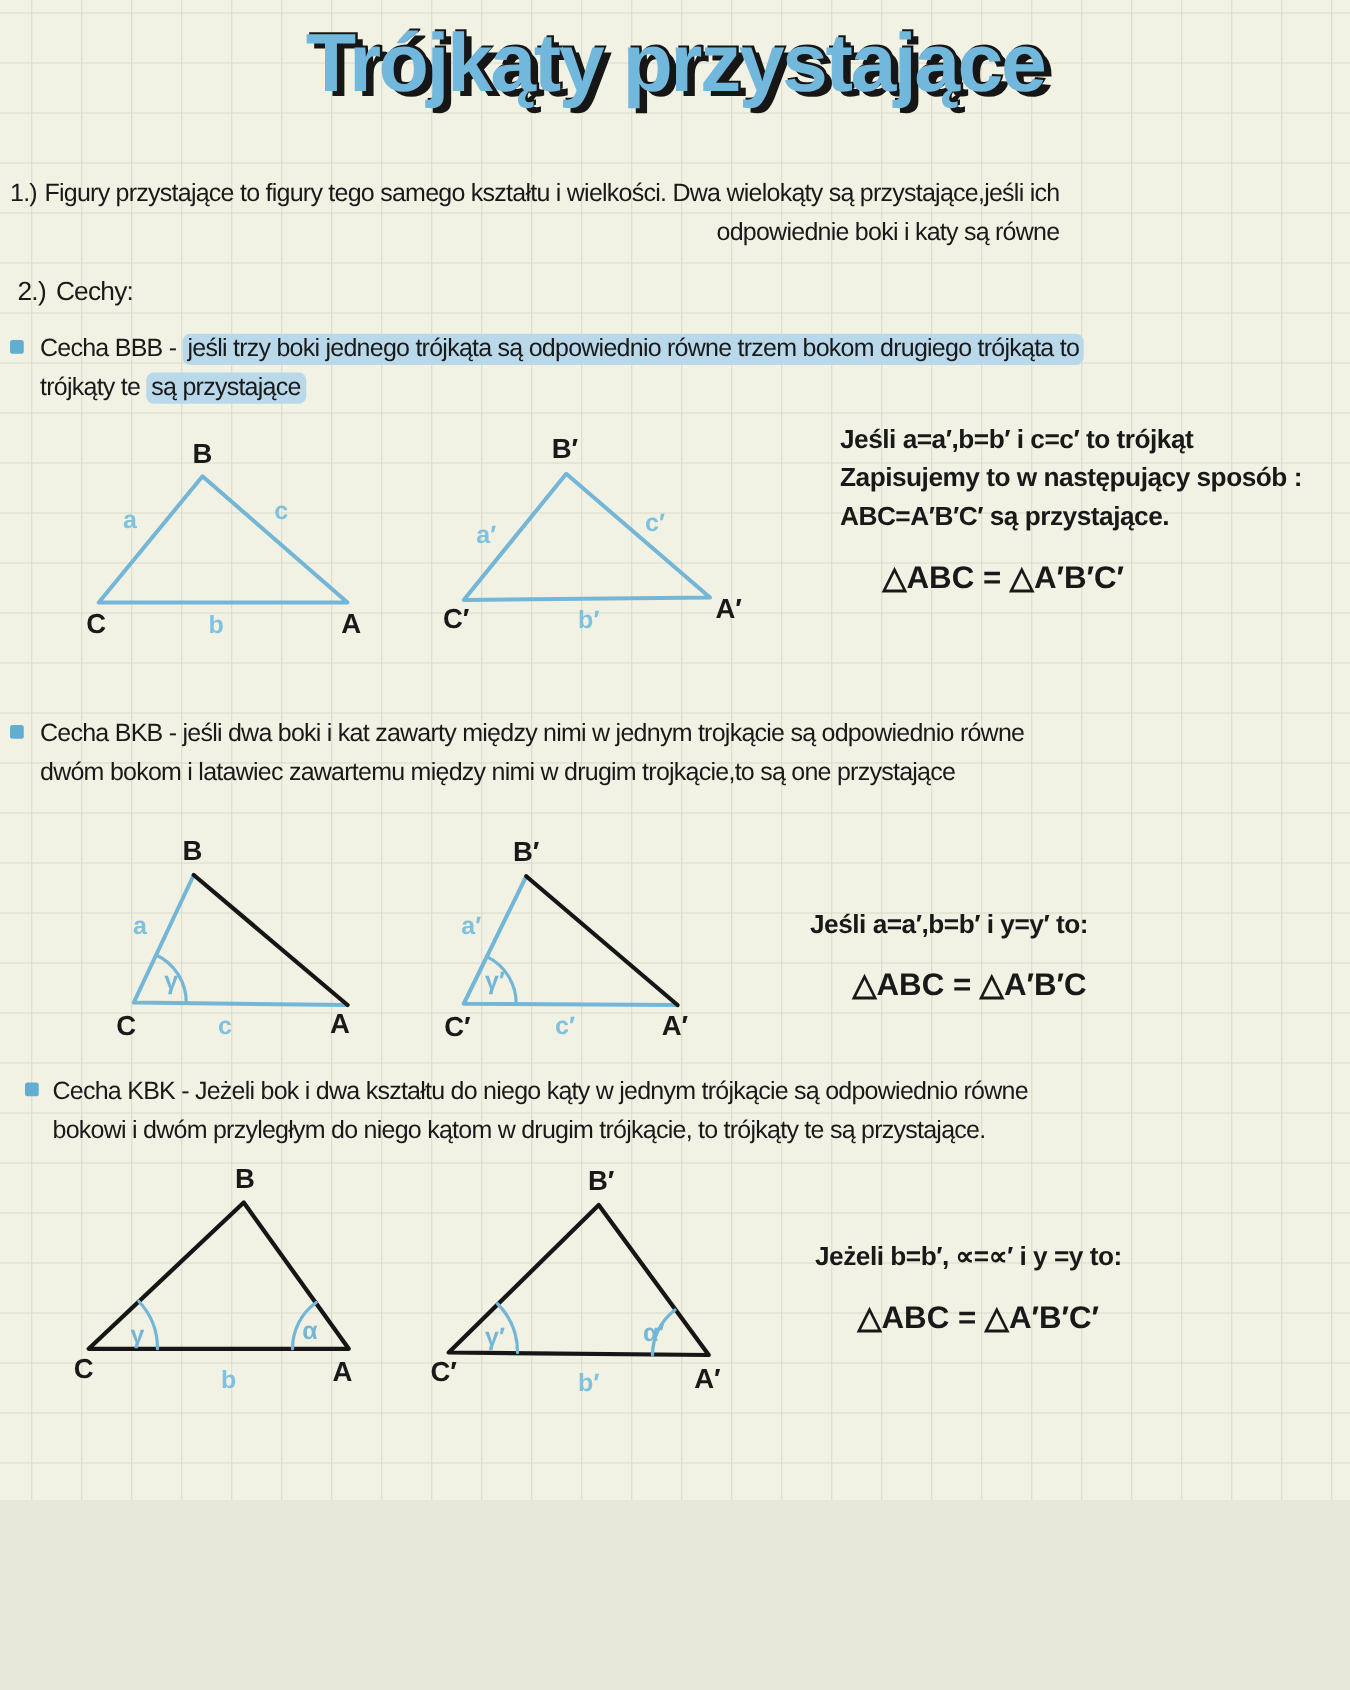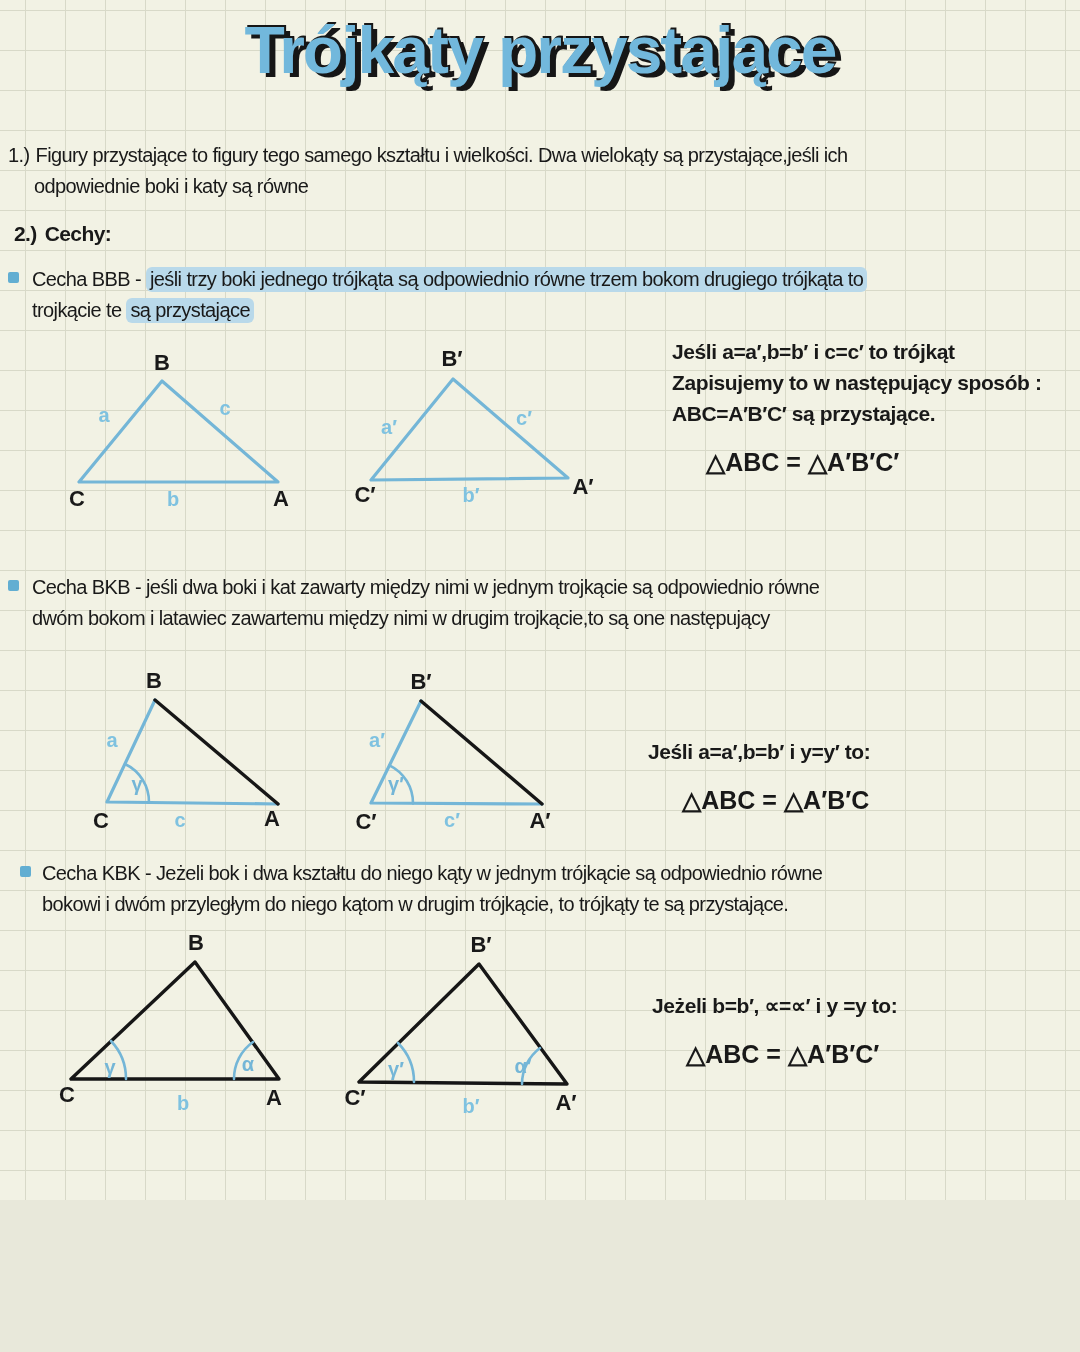--- a/index.html
+++ b/index.html
@@ -29,22 +29,22 @@
     text-shadow:6px 4px 0 #161616, 2px -2px 0 #161616;
     margin:0;
   }
   .bodyline{
     white-space:nowrap;
     font-size:20px;font-weight:normal;letter-spacing:-0.6px;
     line-height:31px;
   }
   .para1{position:absolute;left:8px;top:140px;}
   .para1 .num{display:inline-block;margin-right:6px;}
-  .para1 .l2{padding-left:26px;}
-  .para2{position:absolute;left:14px;top:218px;font-size:21px;font-weight:bold;}
+  .para1 .l2{padding-left:26px;text-align:right;}
+  .para2{position:absolute;left:14px;top:218px;font-size:21px;font-weight:normal;}
   .para2 .num{margin-right:8px;}
   .sec{position:absolute;}
   .sec .bullet{
     position:absolute;left:0;top:8px;width:11px;height:11px;
     background:#62aed2;border-radius:2px;
   }
   .sec .txt{margin-left:24px;}
   .hl{
     background:#b9d9ea;
     border-radius:6px;
@@ -81,21 +81,21 @@
   </div>
 
   <div class="para2 bodyline">
     <span class="num">2.)</span><span>Cechy:</span>
   </div>
 
   <div class="sec" style="left:8px;top:264px;">
     <span class="bullet"></span>
     <div class="txt">
       <div class="bodyline"><span>Cecha BBB - </span><span class="hl">jeśli trzy boki jednego trójkąta są odpowiednio równe trzem bokom drugiego trójkąta to</span></div>
-      <div class="bodyline"><span>trojkącie te </span><span class="hl">są przystające</span></div>
+      <div class="bodyline"><span>trójkąty te </span><span class="hl">są przystające</span></div>
     </div>
   </div>
 
   <svg style="top:330px;" width="660" height="200" viewBox="0 0 660 200">
     <path class="bline" d="M162,51 L79,152 L278,152 Z"></path>
     <text class="vtx" x="162" y="40" text-anchor="middle">B</text>
     <text class="vtx" x="77" y="176" text-anchor="middle">C</text>
     <text class="vtx" x="281" y="176" text-anchor="middle">A</text>
     <text class="side" x="104" y="92" text-anchor="middle">a</text>
     <text class="side" x="225" y="85" text-anchor="middle">c</text>
@@ -114,21 +114,21 @@
     <div>Jeśli a=a′,b=b′ i c=c′ to trójkąt</div>
     <div>Zapisujemy to w następujący sposób :</div>
     <div>ABC=A′B′C′ są przystające.</div>
     <div class="formula">△ABC = △A′B′C′</div>
   </div>
 
   <div class="sec" style="left:8px;top:572px;">
     <span class="bullet"></span>
     <div class="txt">
       <div class="bodyline">Cecha BKB - jeśli dwa boki i kat zawarty między nimi w jednym trojkącie są odpowiednio równe</div>
-      <div class="bodyline">dwóm bokom i latawiec zawartemu między nimi w drugim trojkącie,to są one następujący</div>
+      <div class="bodyline">dwóm bokom i latawiec zawartemu między nimi w drugim trojkącie,to są one przystające</div>
     </div>
   </div>
 
   <svg style="top:660px;" width="660" height="185" viewBox="0 0 660 185">
     <path class="bline" d="M155,40 L107,142 L278,144"></path>
     <path class="kline" d="M155,40 L278,144"></path>
     <path class="arc" d="M125,104 A42,42 0 0 1 149,142.5"></path>
     <text class="vtx" x="154" y="28" text-anchor="middle">B</text>
     <text class="vtx" x="101" y="168" text-anchor="middle">C</text>
     <text class="vtx" x="272" y="166" text-anchor="middle">A</text>
@@ -140,21 +140,21 @@
     <path class="kline" d="M421,41 L542,144"></path>
     <path class="arc" d="M389.5,105.3 A42,42 0 0 1 413,143.5"></path>
     <text class="vtx" x="421" y="29" text-anchor="middle">B′</text>
     <text class="vtx" x="366" y="169" text-anchor="middle">C′</text>
     <text class="vtx" x="540" y="168" text-anchor="middle">A′</text>
     <text class="side" x="377" y="87" text-anchor="middle">a′</text>
     <text class="ang" x="396" y="131" text-anchor="middle">γ′</text>
     <text class="side" x="452" y="167" text-anchor="middle">c′</text>
   </svg>
 
-  <div class="note" style="left:648px;top:724px;margin-top:12px;">
+  <div class="note" style="left:648px;top:724px;">
     <div>Jeśli a=a′,b=b′ i y=y′ to:</div>
     <div class="formula">△ABC = △A′B′C</div>
   </div>
 
   <div class="sec" style="left:20px;top:858px;">
     <span class="bullet"></span>
     <div class="txt" style="margin-left:22px;">
       <div class="bodyline">Cecha KBK - Jeżeli bok i dwa kształtu do niego kąty w jednym trójkącie są odpowiednio równe</div>
       <div class="bodyline">bokowi i dwóm przyległym do niego kątom w drugim trójkącie, to trójkąty te są przystające.</div>
     </div>

